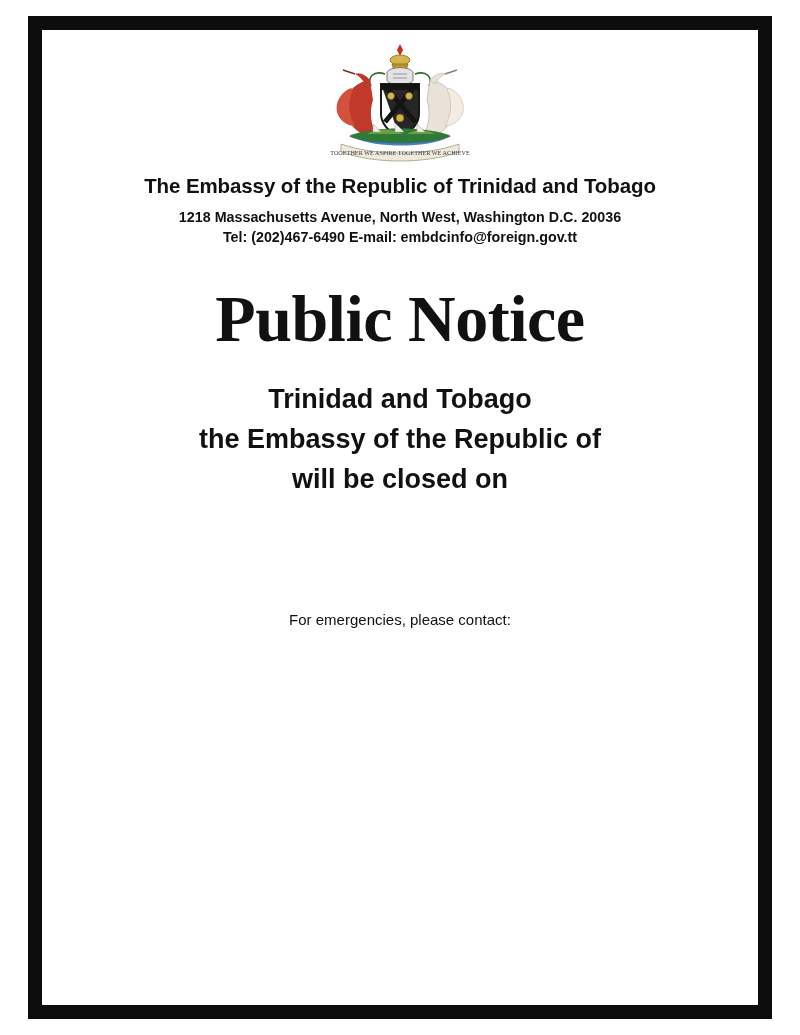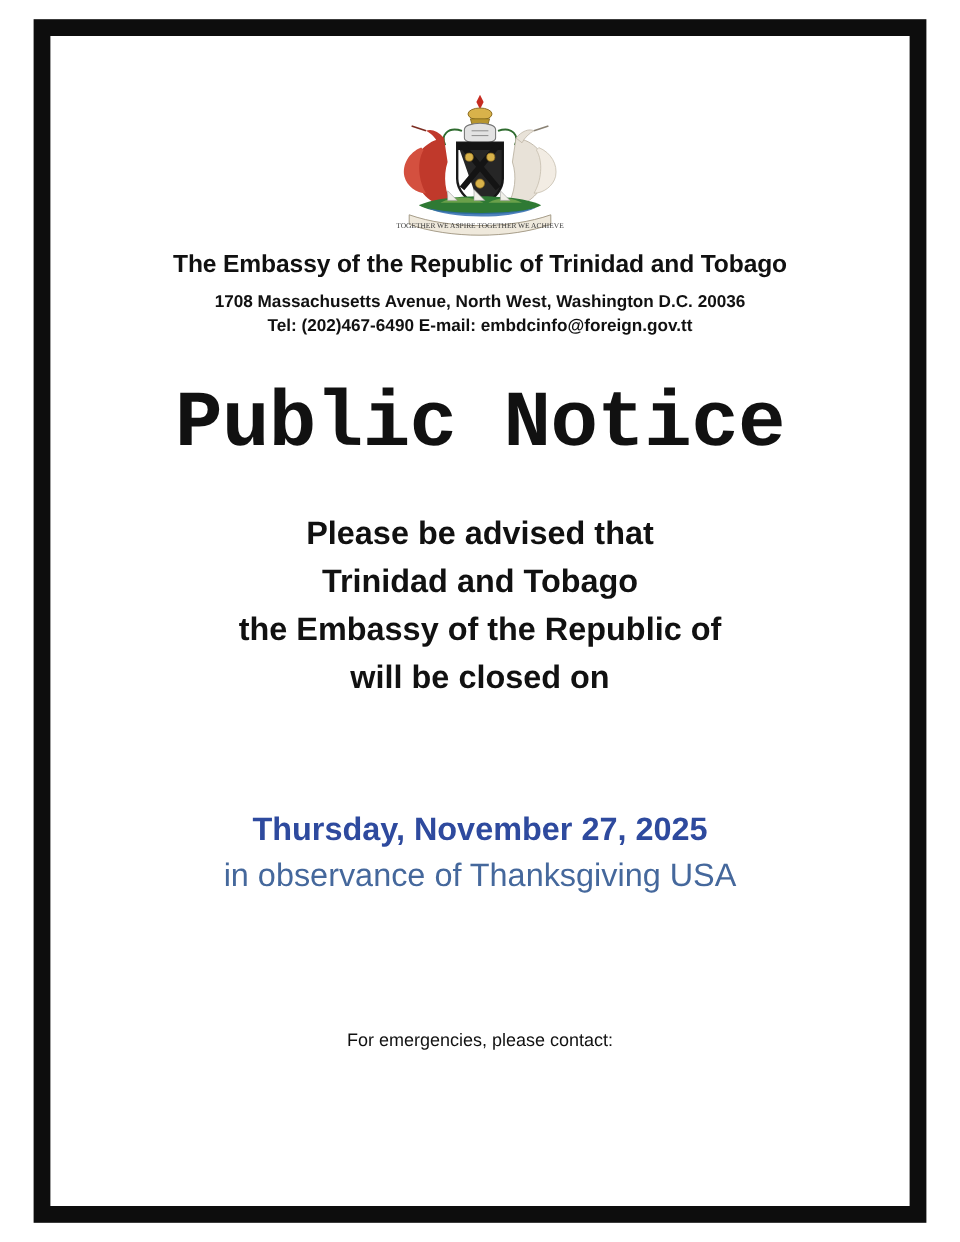--- a/index.html
+++ b/index.html
@@ -40,21 +40,21 @@
     background: #ffffff;
     box-sizing: border-box;
   }
   .content {
     position: absolute;
     left: 0;
     top: 0;
     width: 100%;
     height: 100%;
     box-sizing: border-box;
-    padding: 35px 38px 20px 38px;
+    padding: 0 38px 20px 38px;
     text-align: center;
     color: #111111;
   }
 
   
   .crest {
     width: 170px;
     height: 128px;
     margin: 10px auto 6px auto;
     position: relative;
@@ -68,25 +68,25 @@
     margin: 6px 0 8px 0;
     line-height: 1.2;
   }
   .addr-line {
     font-size: 14.3px;
     font-weight: bold;
     line-height: 1.45;
   }
 
   .public-notice {
-    font-family: Liberation Mono, monospace;
+    font-family: Liberation Serif, serif;
     font-weight: bold;
     font-size: 66px;
     line-height: 1.0;
-    margin: 38px 0 38px 0;
+    margin: 38px 0 28px 0;
     letter-spacing: -0.5px;
   }
 
   .advisory {
     font-size: 27px;
     font-weight: bold;
     line-height: 1.48;
     margin: 0 0 0 0;
   }
 
@@ -171,37 +171,32 @@
             <g>
               <path d="M26 104 C60 116, 110 116, 144 104 L144 112 C110 124, 60 124, 26 112 Z" fill="#efe9dc" stroke="#9d9customs" stroke-width="0"></path>
               <path d="M26 104 C60 116, 110 116, 144 104 L144 112 C110 124, 60 124, 26 112 Z" fill="#efe9dc" stroke="#a39a86" stroke-width="0.8"></path>
               <text x="85" y="115" font-family="Liberation Serif, serif" font-size="6.2" text-anchor="middle" fill="#3a3a3a">TOGETHER WE ASPIRE TOGETHER WE ACHIEVE</text>
             </g>
           </svg>
         </div>
 
         <div class="embassy-name">The Embassy of the Republic of Trinidad and Tobago</div>
 
-        <div class="addr-line">1708 Massachusetts Avenue, North West, Washington D.C. 20036</div>
+        <div class="addr-line">1218 Massachusetts Avenue, North West, Washington D.C. 20036</div>
 
         <div class="addr-line">Tel: (202)467-6490   E-mail: embdcinfo@foreign.gov.tt</div>
 
         <div class="public-notice">Public Notice</div>
 
         <div class="advisory">
-          <div>Please be advised that</div>
           <div>Trinidad and Tobago</div>
           <div>the Embassy of the Republic of</div>
           <div>will be closed on</div>
         </div>
 
-        <div class="date-block">
-          <div class="closed-date">Thursday, November 27, 2025</div>
-          <div class="observance">in observance of Thanksgiving USA</div>
-        </div>
 
         <div class="emergency">
           <div>For emergencies, please contact:</div>
         </div>
 
       </div>
     </div>
   </div>
 </div>
 

